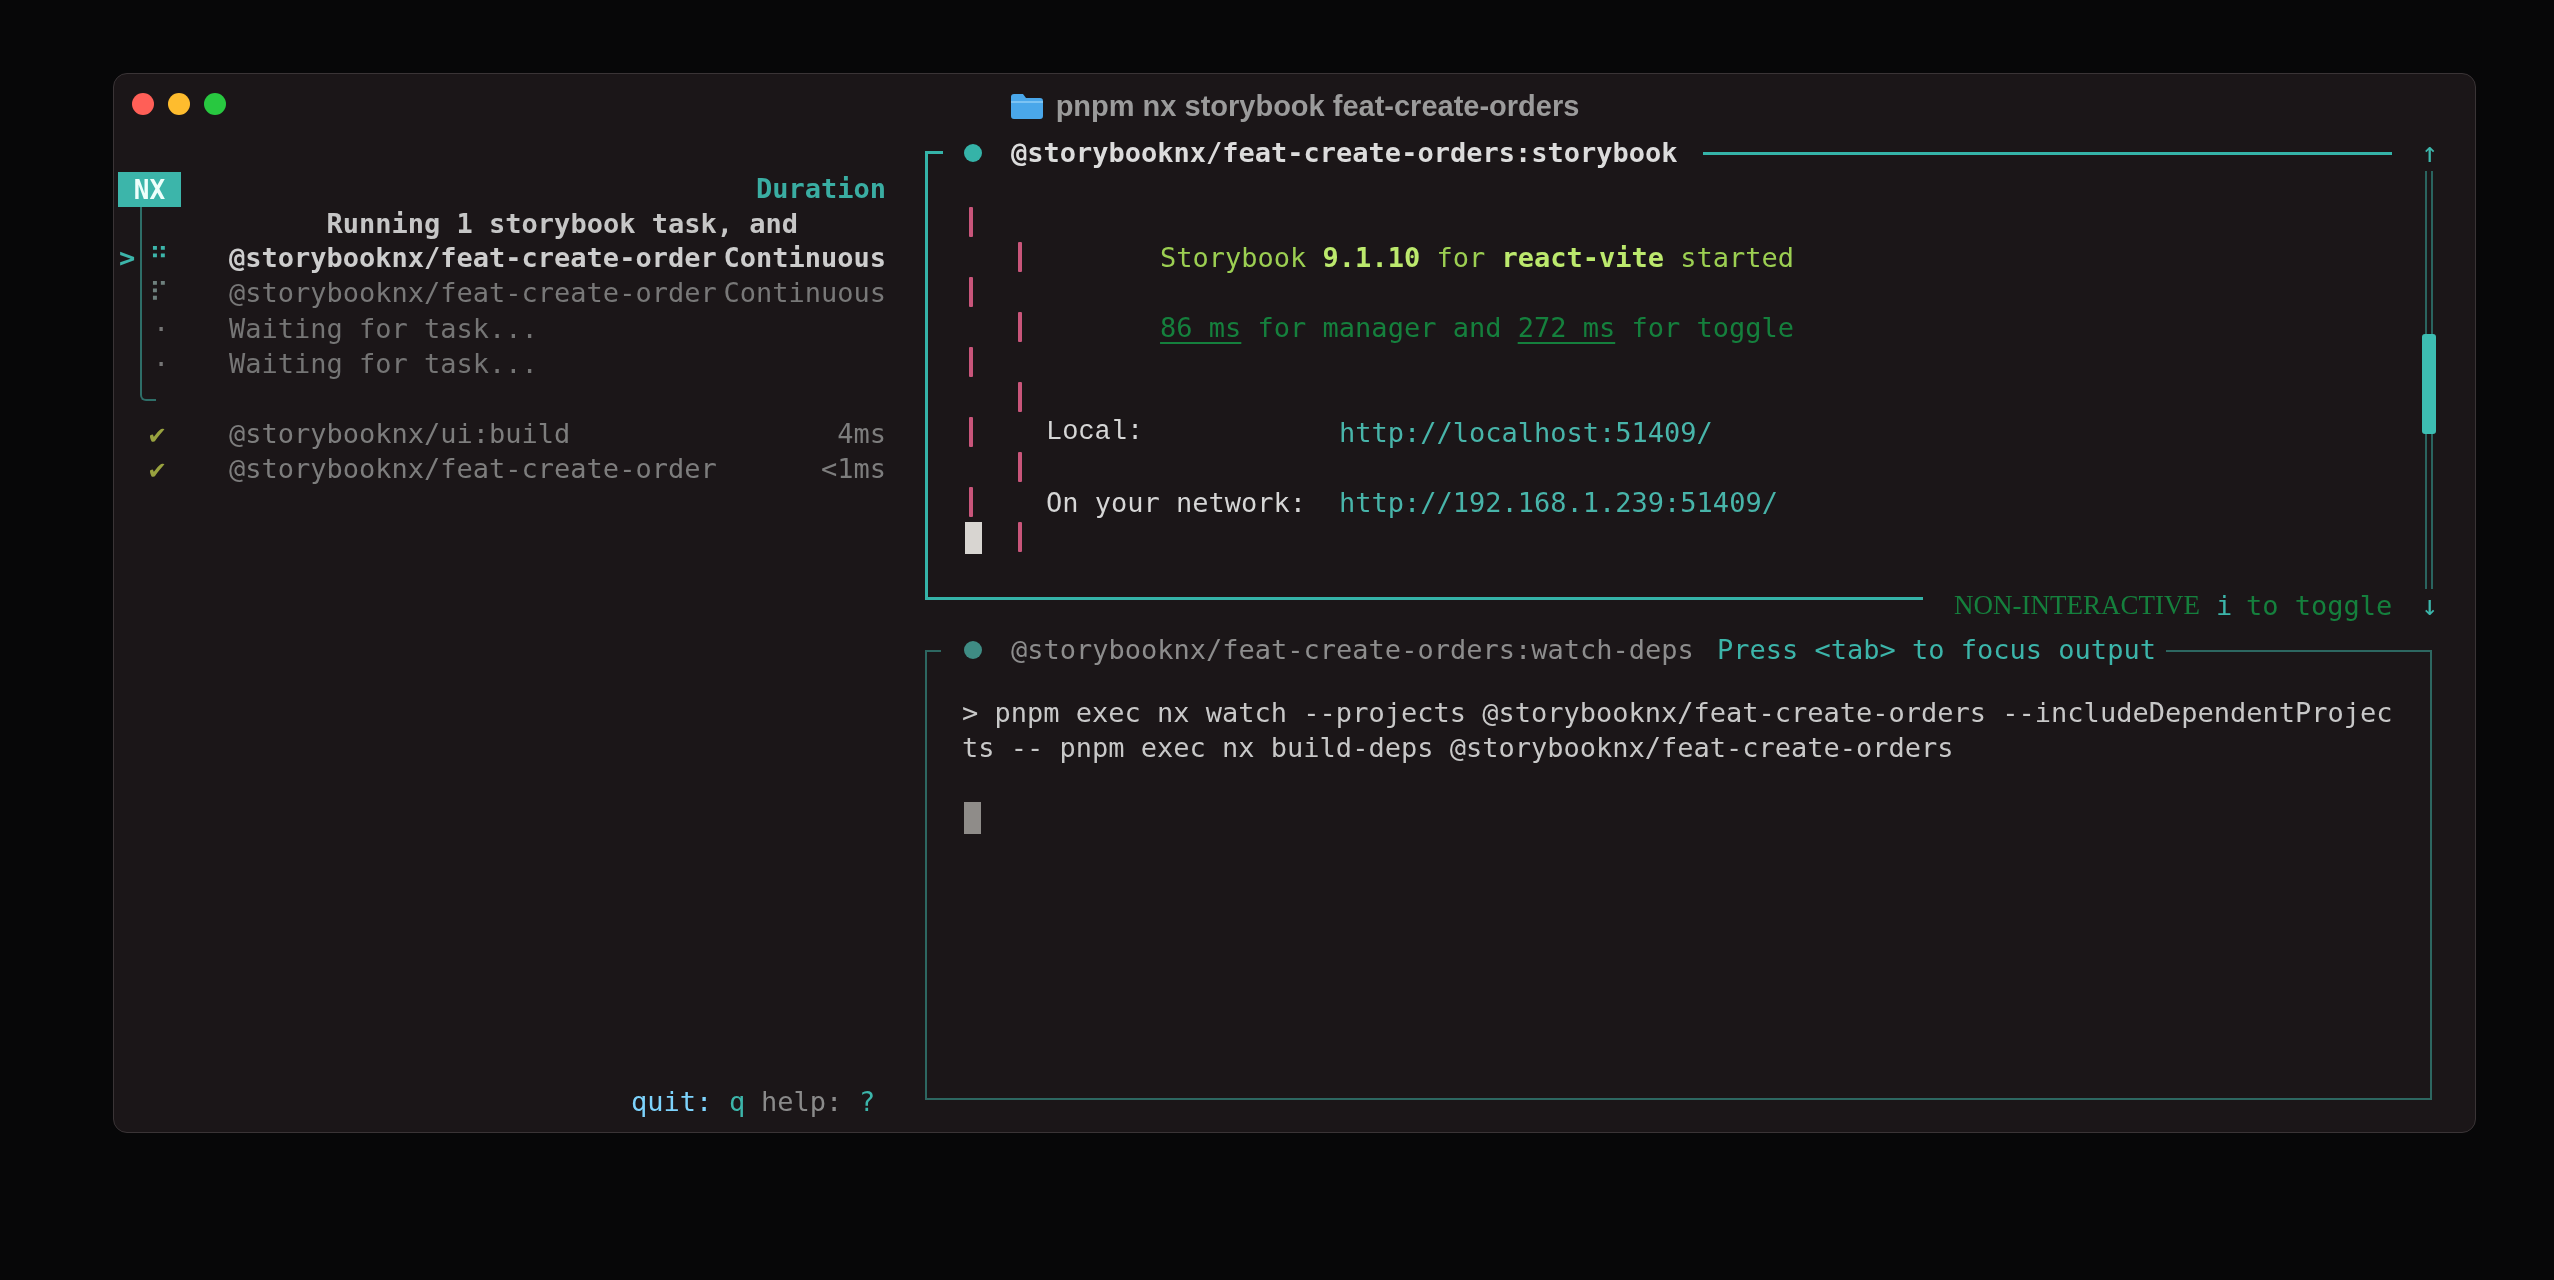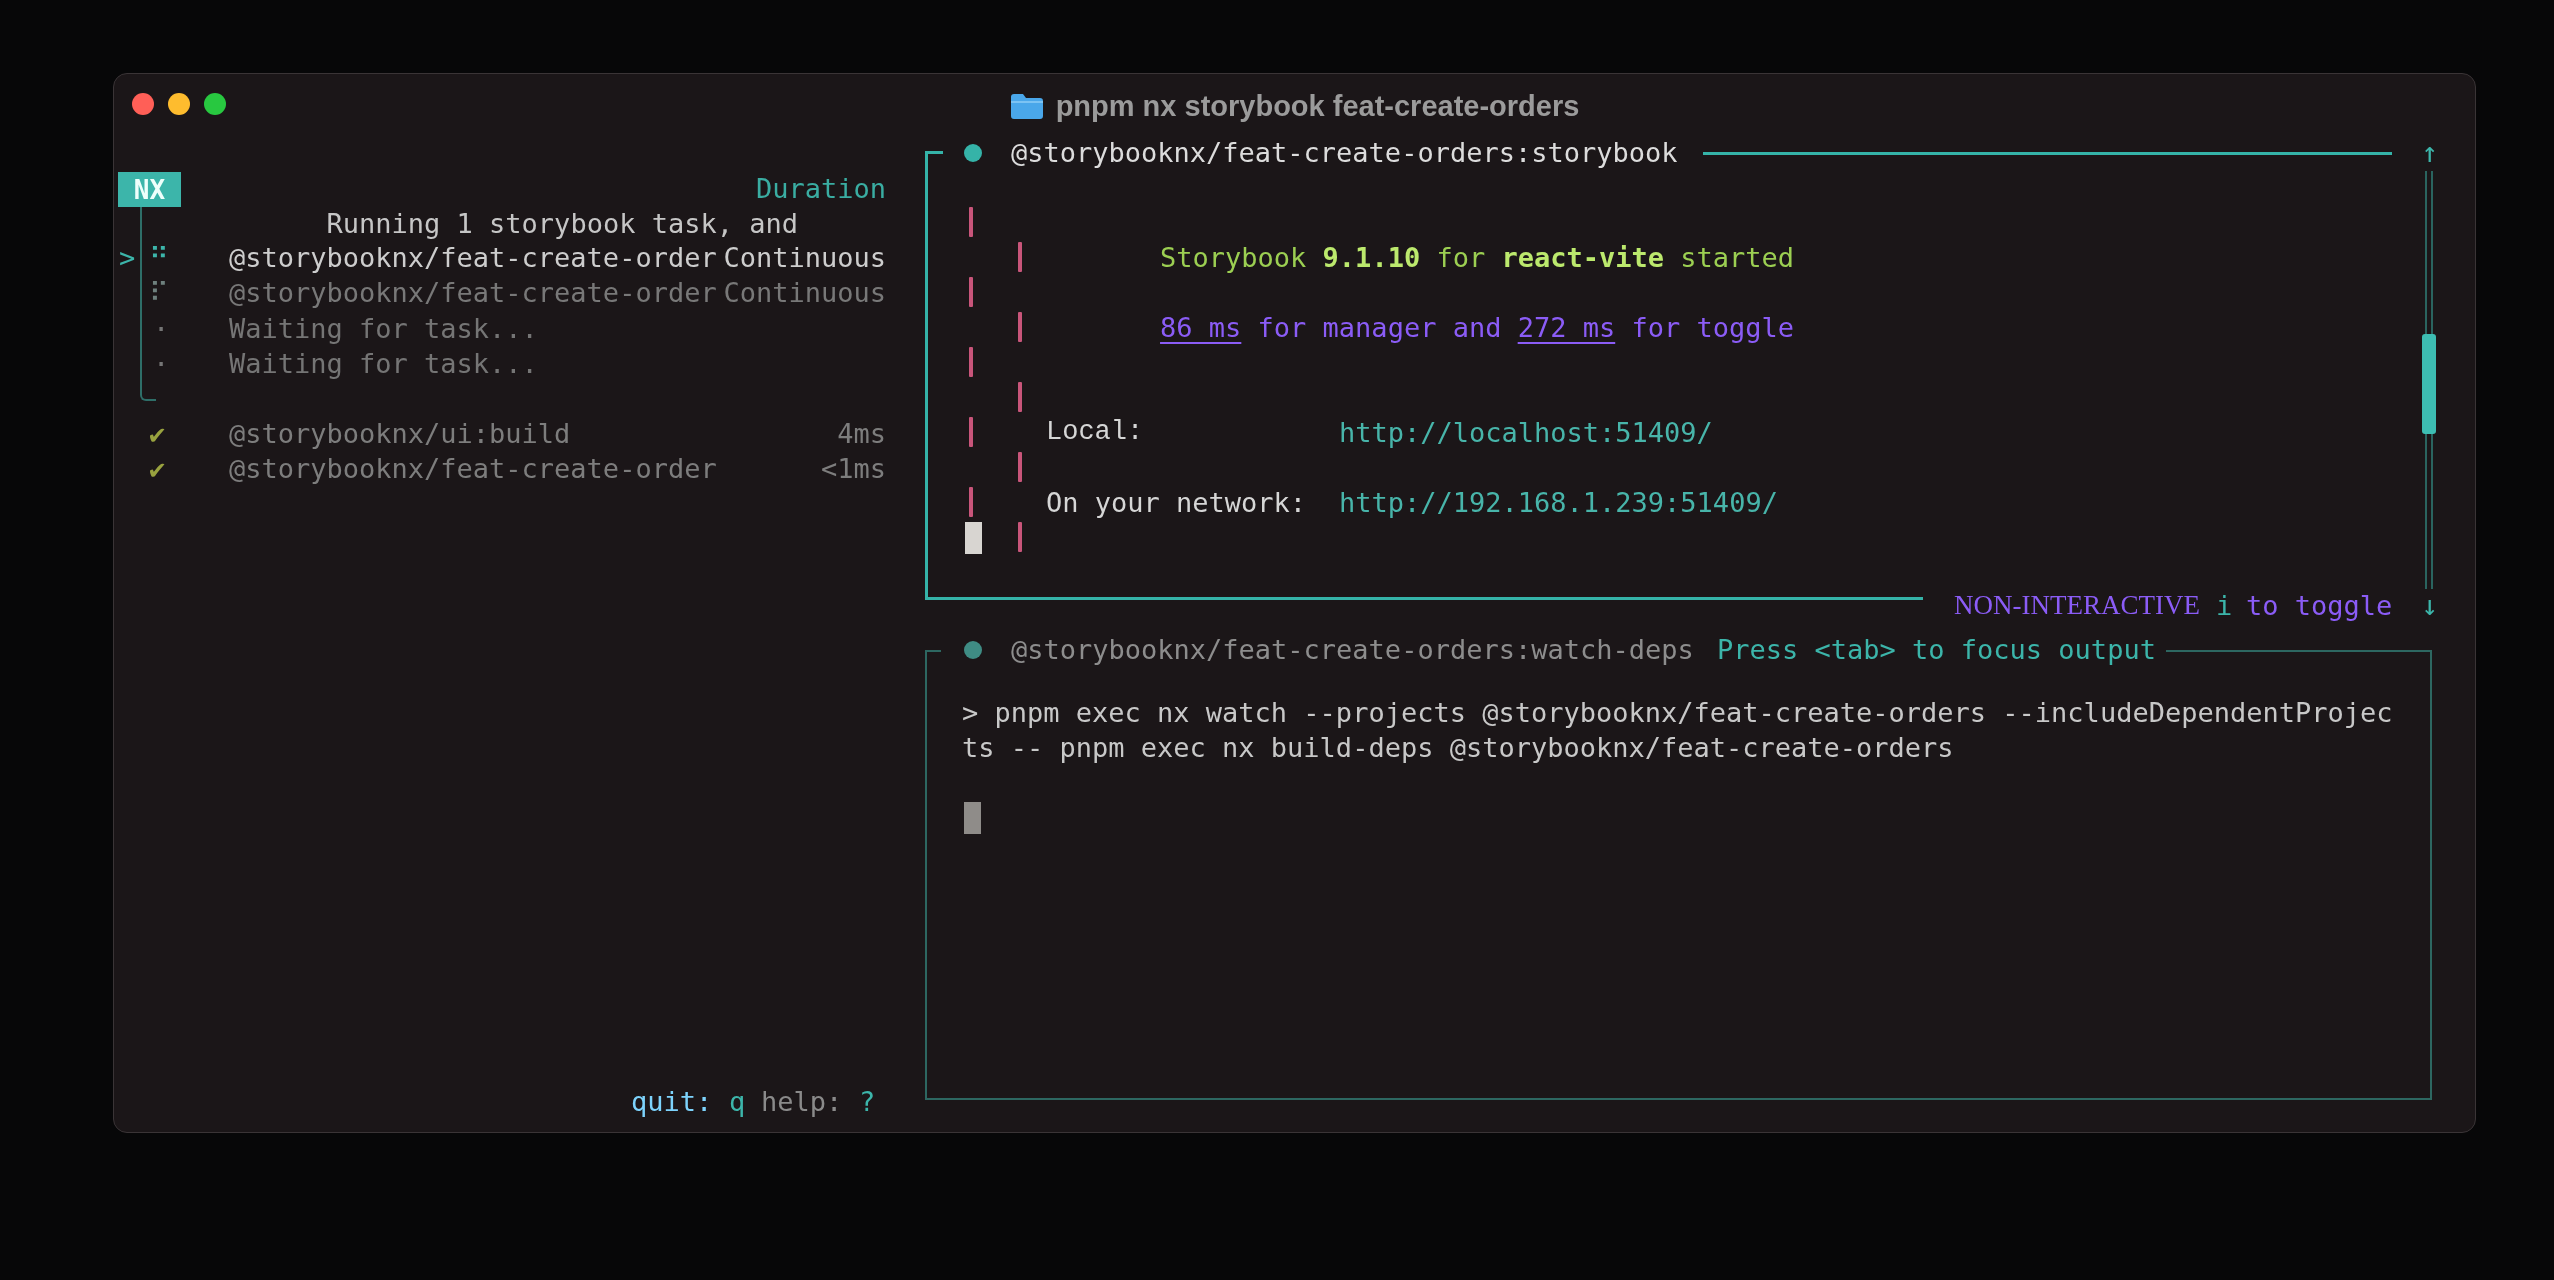--- a/index.html
+++ b/index.html
@@ -8,22 +8,22 @@
   .window{position:absolute;left:113px;top:73px;width:2363px;height:1060px;
           background:#1b1618;border:1px solid #3a3436;border-radius:14px;overflow:hidden;box-sizing:border-box;}
   .traffic{position:absolute;left:18px;top:19px;display:flex;gap:14px;}
   .tl{width:22px;height:22px;border-radius:50%;}
   .tl.red{background:#ff5f57;} .tl.yellow{background:#febc2e;} .tl.green{background:#28c840;}
   .titlewrap{position:absolute;left:0;right:0;top:14px;height:36px;display:flex;align-items:center;
              justify-content:center;gap:12px;}
   .title{font-family:"Liberation Sans",sans-serif;font-weight:700;font-size:29px;color:#9b9b9b;}
   .mono{font-family:"DejaVu Sans Mono",monospace;font-size:27px;line-height:35px;white-space:pre;}
   .row{position:absolute;height:35px;}
-  .bold{font-weight:400;}
-  .c-white{color:#d6d6d6;} .c-bright{color:#dcdcdc;} .c-gray{color:#8b5cf6;} .c-dim{color:#757575;}
+  .bold{font-weight:700;}
+  .c-white{color:#d6d6d6;} .c-bright{color:#dcdcdc;} .c-gray{color:#15803d;} .c-dim{color:#757575;}
   .c-dim2{color:#7d7d7d;} .c-task1{color:#cdcdcd;} .c-task2{color:#787878;} .c-cmd{color:#c8c8c8;}
   .c-accent{color:#3cb5aa;} .c-accent-dim{color:#3aada2;} .c-olive{color:#99a23f;}
   .c-green{color:#9ccf52;} .c-green-b{color:#bce96d;font-weight:700;}
   .c-url{color:#48b5aa;} .c-spin2{color:#6e807d;}
   .u{text-decoration:underline;text-underline-offset:5px;text-decoration-thickness:2px;}
   .ralign{position:absolute;width:185px;text-align:right;}
   .nx-badge{position:absolute;left:4px;top:98px;width:63px;height:35px;background:#3cb5aa;
             display:flex;align-items:center;justify-content:center;color:#eefffb;font-weight:700;
             font-size:26px;font-family:"DejaVu Sans Mono",monospace;}
   .bracket{position:absolute;left:26px;top:133px;width:14px;height:192px;border-left:2px solid #2e6e68;

